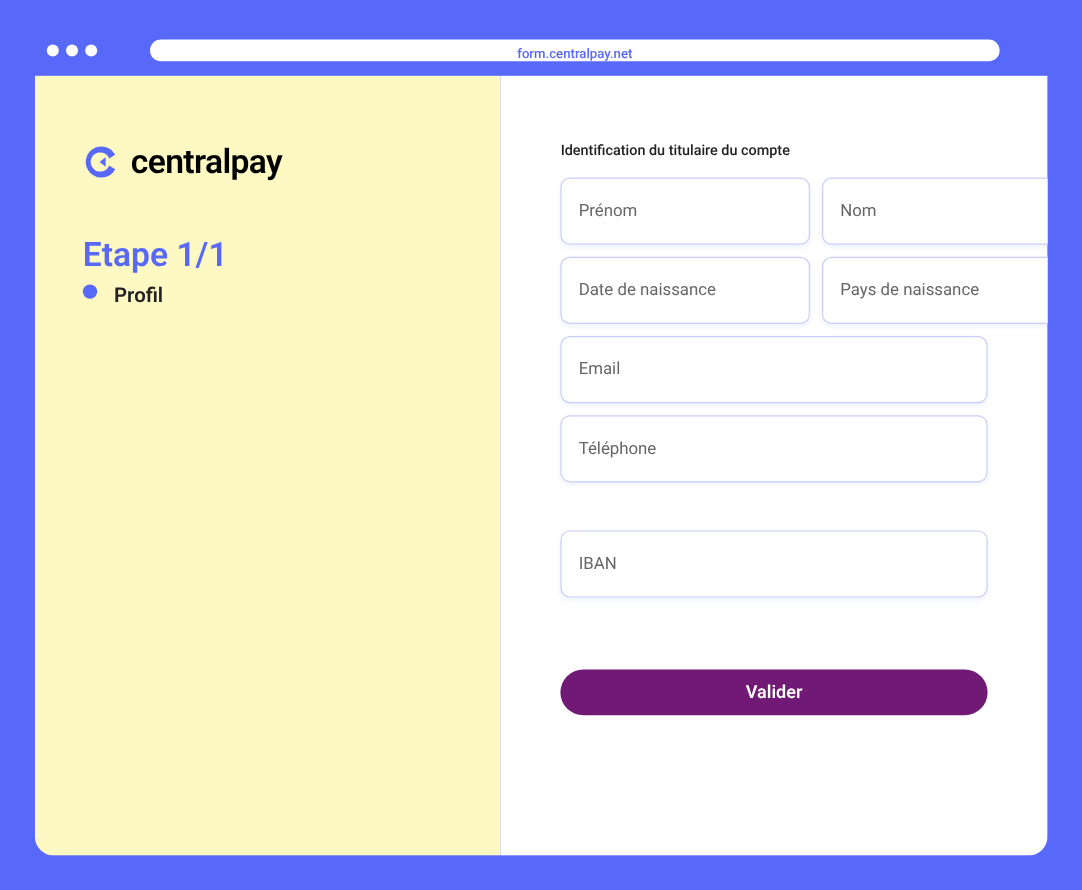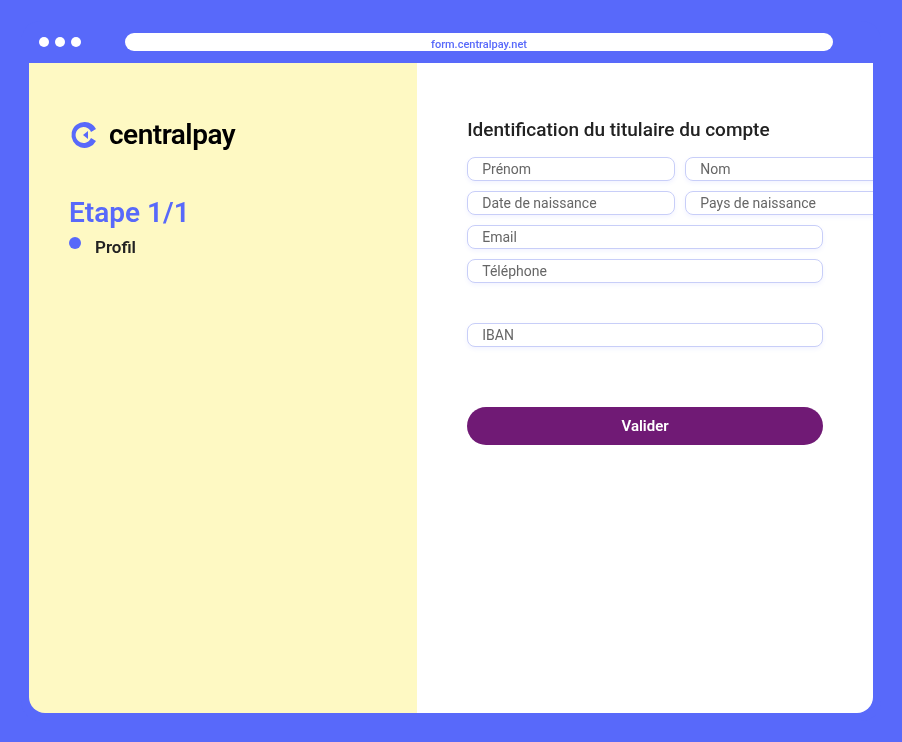--- a/index.html
+++ b/index.html
@@ -127,39 +127,39 @@
       color: #222;
     }
 
     .right-panel {
       width: 54%;
       background: #fff;
       padding: 55px 50px;
     }
 
     .section-title {
-      font-size: 19px;
+      font-size: 12px;
       color: #222;
       margin-bottom: 16px;
       font-weight: 500;
     }
 
     .section {
       margin-bottom: 40px;
     }
 
     .input-row {
       display: flex;
       gap: 10px;
       margin-bottom: 10px;
     }
 
     .input-field {
       flex: 1;
-      height: 24px;
+      height: 56px;
       border: 1px solid #c8cef8;
       border-radius: 8px;
       padding: 0 14px;
       font-size: 14px;
       color: #333;
       box-shadow: 0 2px 4px rgba(88, 105, 250, 0.08);
       outline: none;
     }
 
     .input-field::placeholder {

